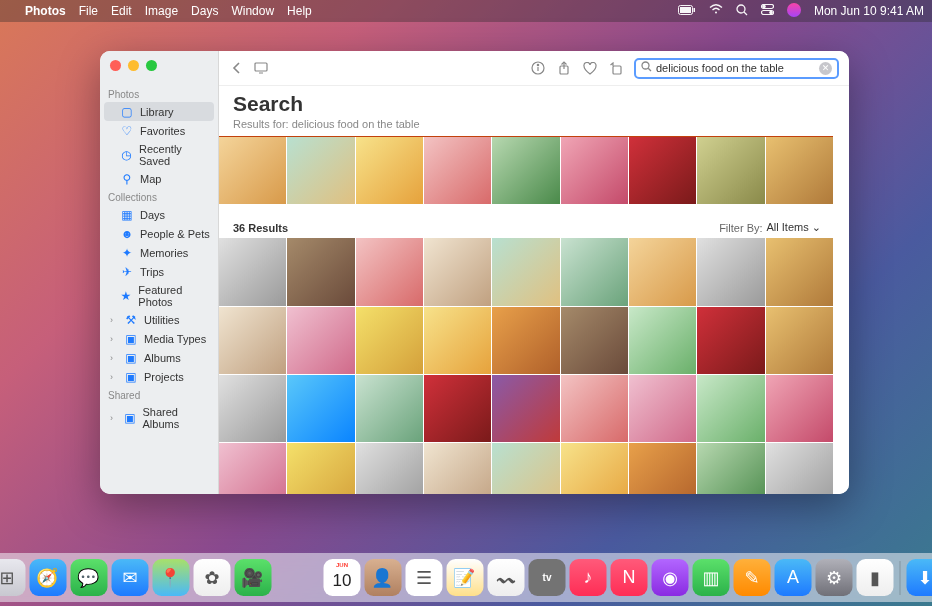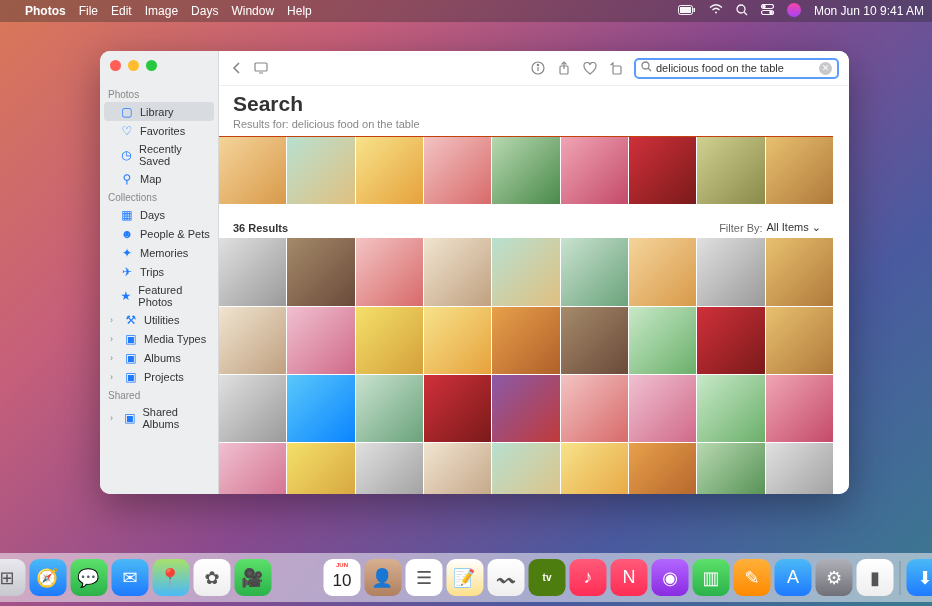--- a/index.html
+++ b/index.html
@@ -457,21 +457,21 @@
     <div class="app" style="background: linear-gradient(rgb(255, 255, 255), rgb(238, 238, 238)); color: rgb(85, 85, 85);">✿</div>
     <div class="app" style="background: linear-gradient(rgb(91, 224, 106), rgb(43, 178, 74));">🎥</div>
     <div class="app" style="background: rgb(255, 255, 255); margin-left: 48px;">
       <div style="position:absolute;top:3px;font-size:6px;color:#ff3b30;font-weight:600">JUN</div>
       <div style="font-size:17px;color:#222;font-weight:400;margin-top:6px">10</div>
     </div>
     <div class="app" style="background: linear-gradient(rgb(216, 176, 144), rgb(176, 128, 96));">👤</div>
     <div class="app" style="background: rgb(255, 255, 255); color: rgb(85, 85, 85);">☰</div>
     <div class="app" style="background: linear-gradient(rgb(255, 255, 255), rgb(255, 224, 138));">📝</div>
     <div class="app" style="background: linear-gradient(rgb(255, 255, 255), rgb(238, 238, 238)); color: rgb(85, 85, 85);">〰︎</div>
-    <div class="app" style="background: #4d7c0f;">
+    <div class="app" style="background: #737373;">
       <span style="font-size:10px;font-weight:700">tv</span>
     </div>
     <div class="app" style="background: linear-gradient(rgb(255, 90, 122), rgb(255, 45, 85));">♪</div>
     <div class="app" style="background: linear-gradient(rgb(255, 90, 122), rgb(255, 45, 85));">N</div>
     <div class="app" style="background: linear-gradient(rgb(178, 102, 255), rgb(138, 43, 226));">◉</div>
     <div class="app" style="background: linear-gradient(rgb(91, 224, 106), rgb(43, 178, 74));">▥</div>
     <div class="app" style="background: linear-gradient(rgb(255, 176, 58), rgb(255, 138, 0));">✎</div>
     <div class="app" style="background: linear-gradient(rgb(74, 185, 247), rgb(30, 122, 255));">A</div>
     <div class="app" style="background: linear-gradient(rgb(176, 176, 184), rgb(112, 112, 120));">⚙︎</div>
     <div class="app" style="background: linear-gradient(rgb(255, 255, 255), rgb(238, 238, 238)); color: rgb(85, 85, 85);">▮</div>

